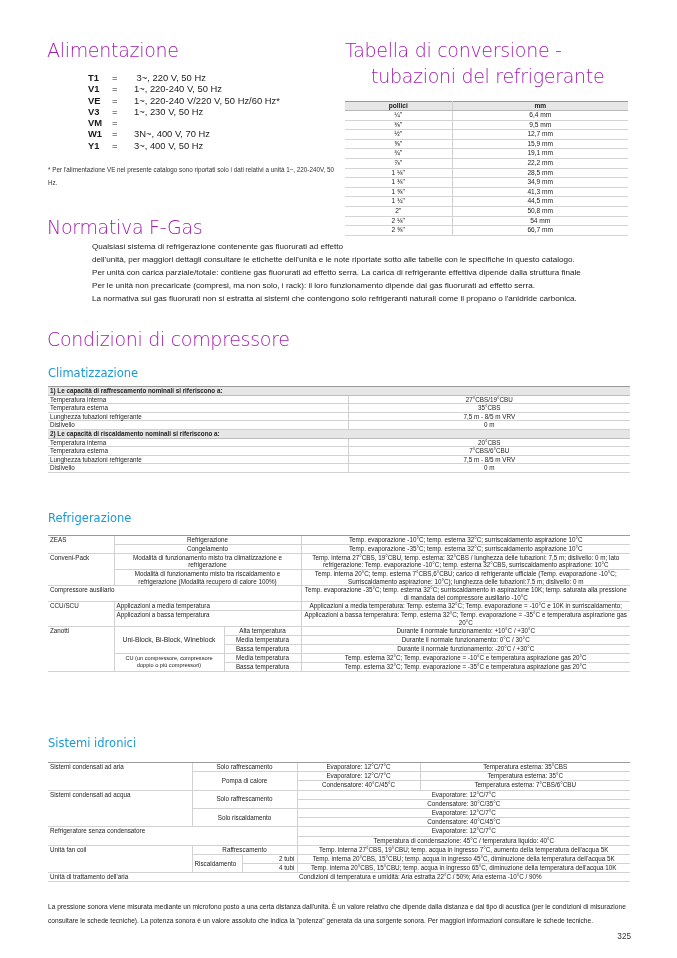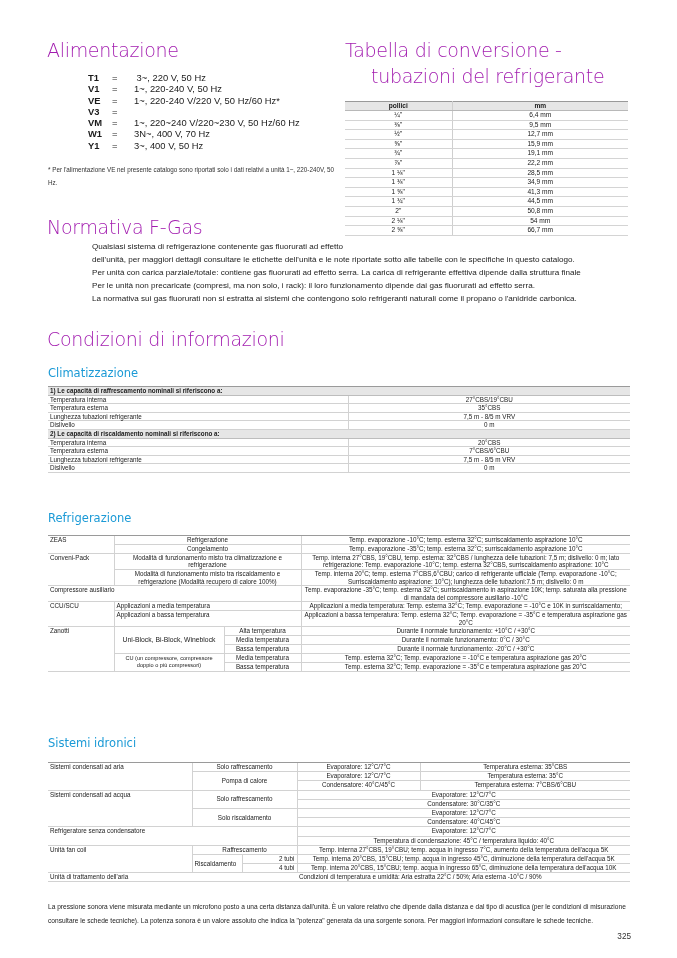--- a/index.html
+++ b/index.html
@@ -58,25 +58,25 @@
       <span class="alim-val">1~, 220-240 V, 50 Hz</span>
     </div>
   <div class="alim-row">
       <span class="alim-code">VE</span>
       <span class="alim-eq">=</span>
       <span class="alim-val">1~, 220-240 V/220 V, 50 Hz/60 Hz*</span>
     </div>
   <div class="alim-row">
       <span class="alim-code">V3</span>
       <span class="alim-eq">=</span>
+      <span class="alim-val">1~, 230 V, 50 Hz</span>
     </div>
   <div class="alim-row">
       <span class="alim-code">VM</span>
       <span class="alim-eq">=</span>
-      <span class="alim-val">1~, 220~240 V/220~230 V, 50 Hz/60 Hz</span>
     </div>
   <div class="alim-row">
       <span class="alim-code">W1</span>
       <span class="alim-eq">=</span>
       <span class="alim-val">3N~, 400 V, 70 Hz</span>
     </div>
   <div class="alim-row">
       <span class="alim-code">Y1</span>
       <span class="alim-eq">=</span>
       <span class="alim-val">3~, 400 V, 50 Hz</span>
@@ -151,21 +151,21 @@
 
 <div class="h1" style="left:47px; top:215px;">Normativa F-Gas</div>
 <div id="fgas-text">
   <div>Qualsiasi sistema di refrigerazione contenente gas fluorurati ad effetto</div>
   <div>dell'unità, per maggiori dettagli consultare le etichette dell'unità e le note riportate sotto alle tabelle con le specifiche in questo catalogo.</div>
   <div>Per unità con carica parziale/totale: contiene gas fluorurati ad effetto serra. La carica di refrigerante effettiva dipende dalla struttura finale</div>
   <div>Per le unità non precaricate (compresi, ma non solo, i rack): il loro funzionamento dipende dai gas fluorurati ad effetto serra.</div>
   <div>La normativa sui gas fluorurati non si estratta ai sistemi che contengono solo refrigeranti naturali come il propano o l'anidride carbonica.</div>
 </div>
 
-<div class="h1" style="left:47px; top:327px;">Condizioni di informazioni</div>
+<div class="h1" style="left:47px; top:327px;">Condizioni di compressore</div>
 <div class="h2" style="left:48px; top:359px;margin-top:7px;">Climatizzazione</div>
 
 <table class="spec" id="clima" style="top:386px;">
   <tbody>
       <tr class="section">
         <td colspan="2">1) Le capacità di raffrescamento nominali si riferiscono a:</td>
       </tr>
   <tr>
         <td style="width:300px">Temperatura interna</td>
         <td class="c vl">27°CBS/19°CBU</td>

